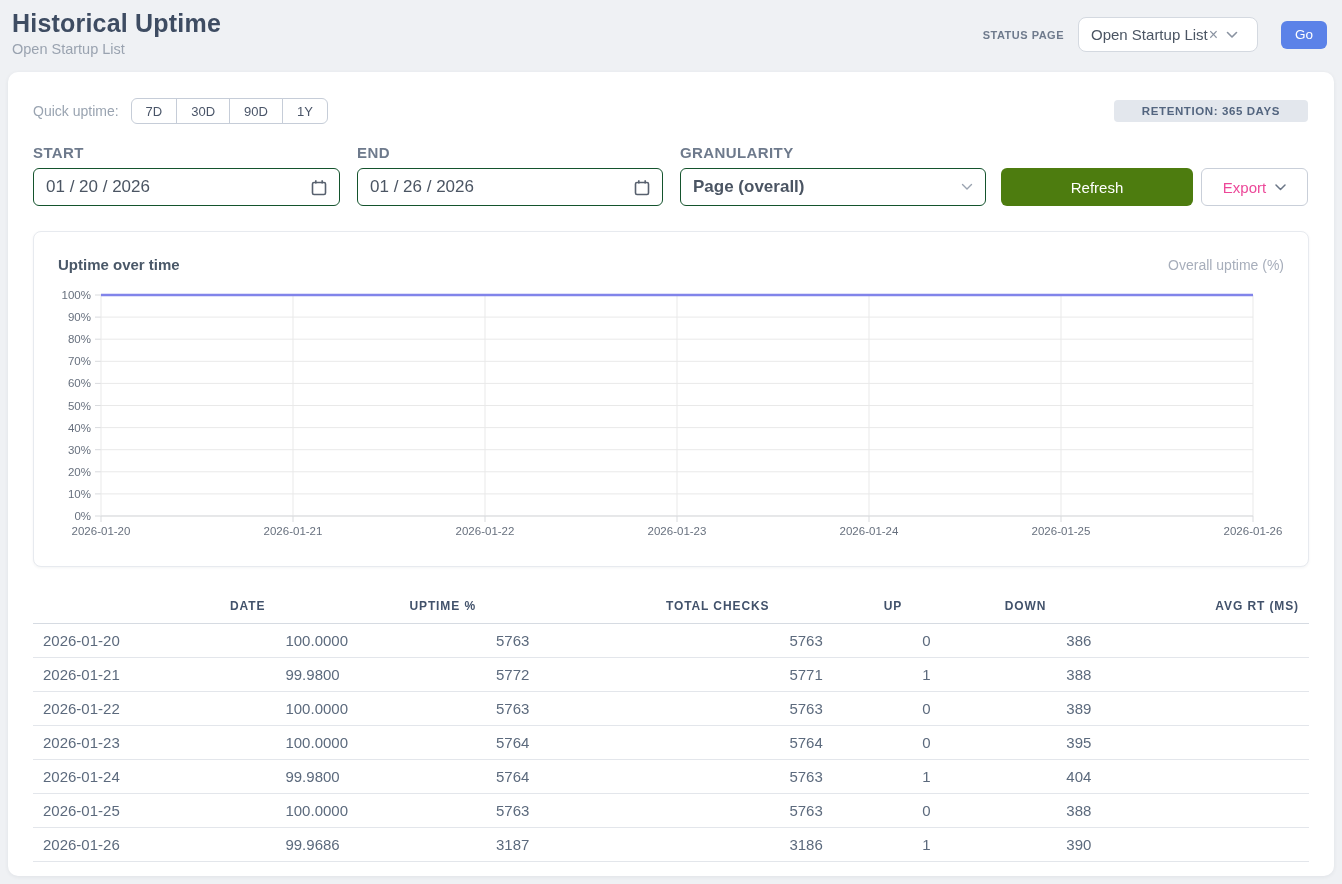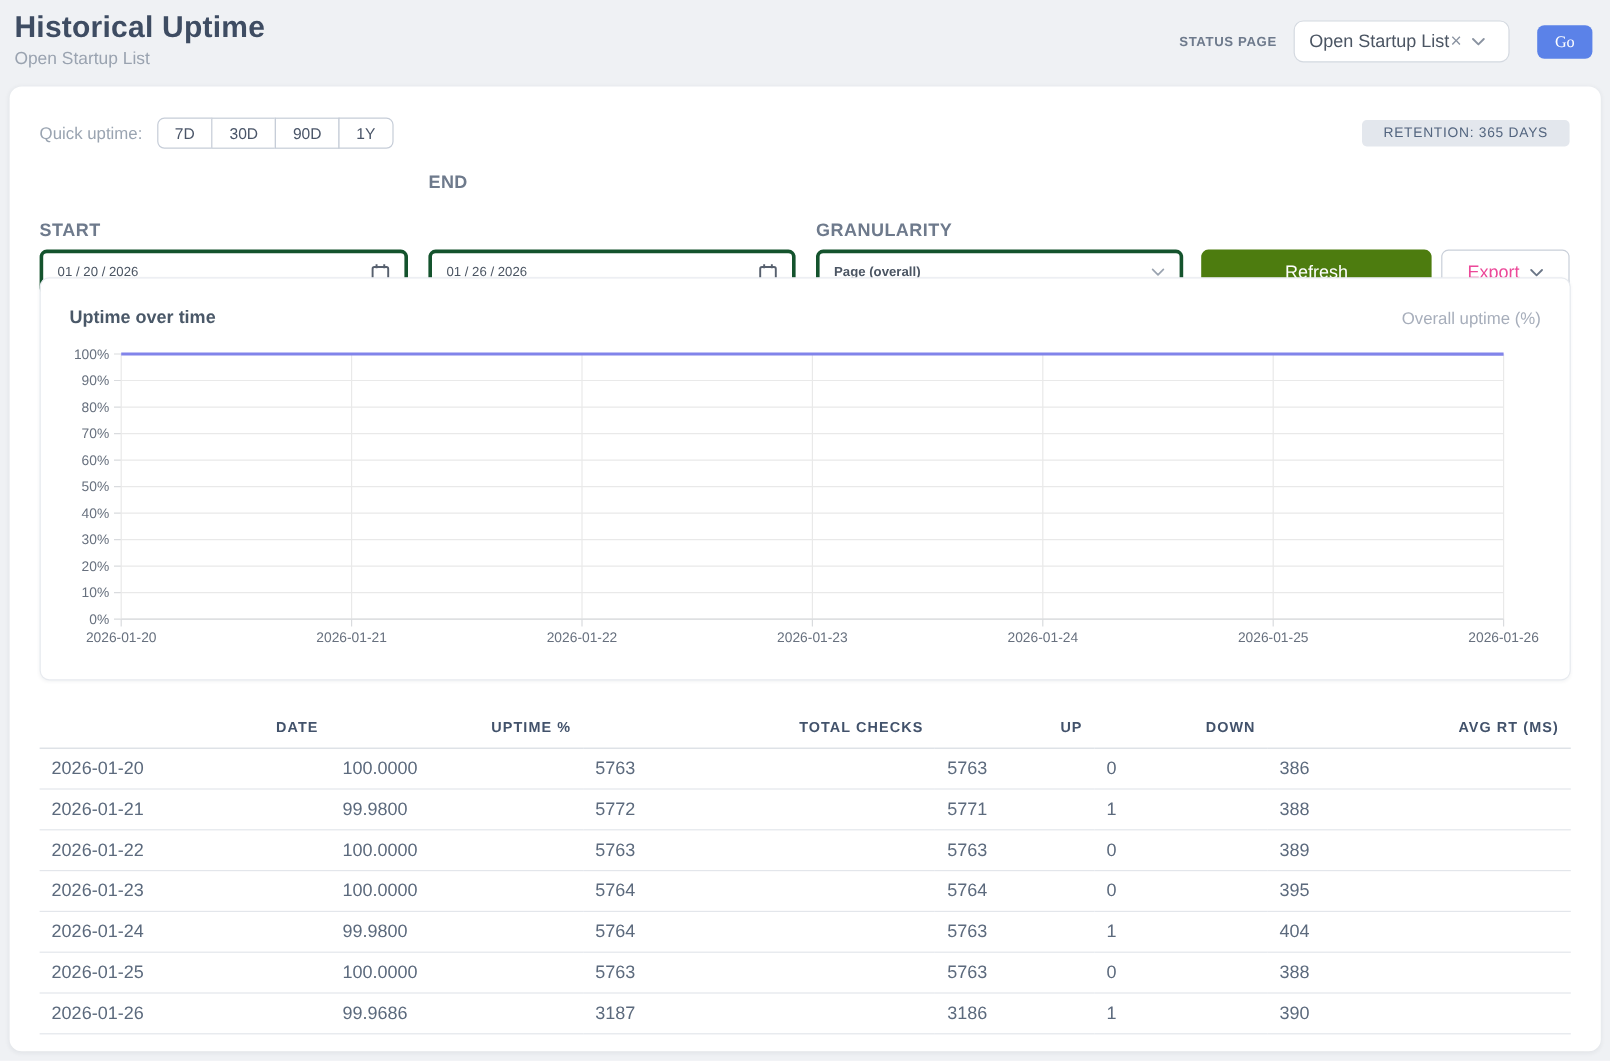--- a/index.html
+++ b/index.html
@@ -19,52 +19,52 @@
   .mini-label { font-size:11px; font-weight:700; letter-spacing:.5px; color:#6e7a8c; margin-right:14px; }
   .status-select {
     width:180px; height:35px; background:#fff; border:1px solid #d4d9e0; border-radius:8px;
     display:flex; align-items:center; padding:0 10px 0 12px; cursor:pointer; margin-right:23px;
   }
   .status-select .sel-text { font-size:15px; color:#4b5563; white-space:nowrap; }
   .clear-x { font-size:16px; color:#8a93a1; line-height:1; margin-left:1px; }
   .chev { margin-left:8px; flex:none; }
   .go-btn {
     width:46px; height:28px; background:#5b82e8; color:#fff; border:none; border-radius:6px;
-    font-size:13.5px; font-family:Liberation Serif, serif; cursor:pointer;
+    font-size:13.5px; font-family:Liberation Sans, sans-serif; cursor:pointer;
   }
   
   .card {
     position:absolute; left:8px; right:8px; top:72px; bottom:8px;
     background:#fff; border-radius:10px; box-shadow:0 1px 4px rgba(25,39,62,.07);
   }
   
   .quick-row { position:absolute; left:25px; right:26px; top:26px; height:26px; display:flex; align-items:center; }
   .quick-label { font-size:14px; color:#9aa4b1; margin-right:12px; }
   .range-group { display:flex; }
   .range-btn {
     height:26px; padding:0 14px; background:#fff; border:1px solid #c6cdd8; color:#4a5568;
     font-size:13px; font-family:inherit; cursor:pointer; margin-left:-1px;
   }
   .range-btn:first-child { border-radius:6px 0 0 6px; margin-left:0; }
   .range-btn:last-child { border-radius:0 6px 6px 0; }
   .retention-badge {
     margin-left:auto; background:#e3e7ed; color:#53657f; border-radius:4px;
-    font-size:11.5px; font-weight:400; letter-spacing:.6px; padding:5px 18px;
+    font-size:11.5px; font-weight:700; letter-spacing:.6px; padding:5px 28px;
   }
   
   .form-row { position:absolute; left:25px; top:72px; display:flex; align-items:flex-end; }
   .field { display:flex; flex-direction:column; }
   .field-label { font-size:15px; font-weight:700; letter-spacing:.4px; color:#6e7a8c; margin-bottom:7px; }
   .input-box {
-    height:38px; border:3px solid #14532d; border-radius:6px; background:#fff;
+    height:38px; border:1px solid #14532d; border-radius:6px; background:#fff;
     display:flex; align-items:center; justify-content:space-between; padding:0 12px;
-    font-size:11px; color:#4b5563; cursor:text;
+    font-size:17px; color:#4b5563; cursor:text;
   }
   .w-date1 { width:307px; margin-right:17px; }
-  .w-date2 { width:306px; margin-right:17px;gap:40px; }
+  .w-date2 { width:306px; margin-right:17px; }
   .w-gran  { width:306px; margin-right:15px; }
   .select-box { cursor:pointer;font-weight:bold; }
   .refresh-btn {
     width:192px; height:38px; background:#4d7c0f; color:#fff; border:none; border-radius:6px;
     font-size:15px; font-family:inherit; cursor:pointer; margin-right:8px;
   }
   .export-btn {
     width:107px; height:38px; background:#fff; border:1px solid #c9cfd9; border-radius:6px;
     font-size:15px; color:#ec4899; font-family:inherit; cursor:pointer;
     display:flex; align-items:center; justify-content:center; gap:9px;

